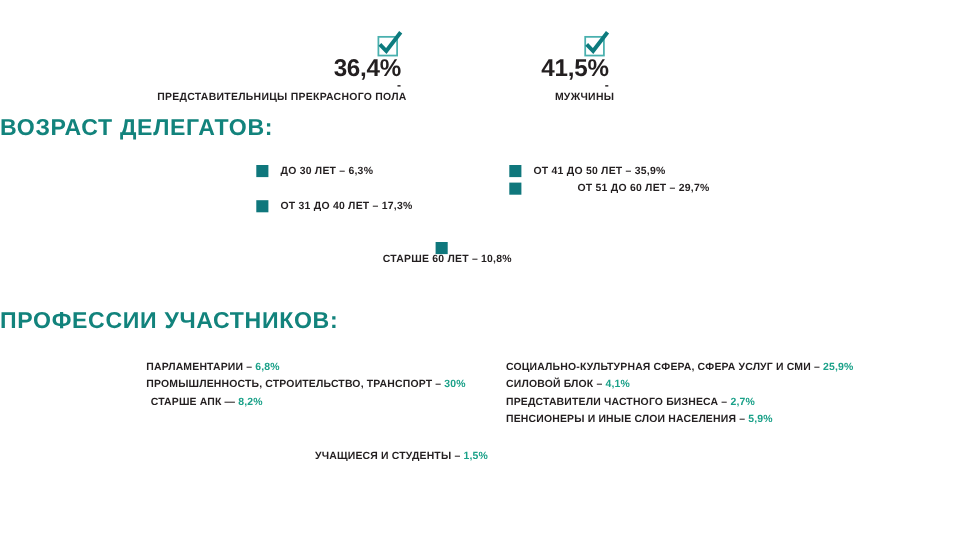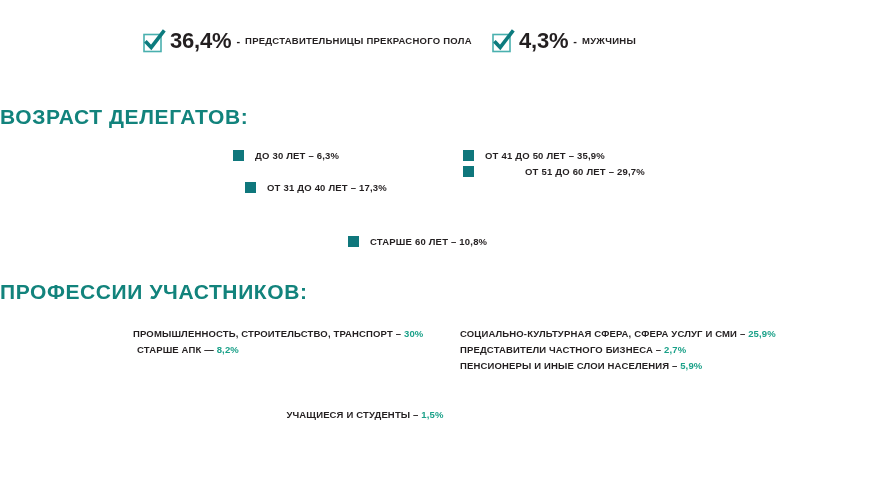--- a/index.html
+++ b/index.html
@@ -27,22 +27,23 @@
   .gender-row {
     position: absolute;
     top: 30px;
     left: 0;
     width: 870px;
     height: 42px;
   }
   .gender-item {
     position: absolute;
     display: flex;
-    align-items: center;
+    align-items: flex-end;
     white-space: nowrap;
+    flex-direction: column;
   }
   .gender-item.left  { left: 143px; top: 0; }
   .gender-item.right { left: 492px; top: 0; }
 
   .checkbox-icon {
     position: relative;
     width: 21px;
     height: 21px;
     flex: 0 0 auto;
     margin-right: 6px;
@@ -107,24 +108,24 @@
     margin-right: 11px;
   }
   .age-text {
     font-size: 9.5px;
     font-weight: 700;
     letter-spacing: 0.2px;
     color: #231f20;
     line-height: 1;
   }
   .age-c0 { left: 233px; top: 4px; }
-  .age-c1 { left: 245px; top: 36px; }
+  .age-c1 { left: 233px; top: 36px; }
   .age-c2 { left: 463px; top: 4px; text-align: right; }
   .age-c3 { left: 463px; top: 20px; gap: 40px; }
-  .age-c4 { left: 348px; top: 90px; }
+  .age-c4 { left: 348px; top: 74px; flex-direction: column; }
 
   
   .prof-block {
     position: absolute;
     top: 326px;
     left: 0;
     width: 870px;
     height: 100px;
   }
   .prof-col {
@@ -174,21 +175,21 @@
       <span class="gender-label">ПРЕДСТАВИТЕЛЬНИЦЫ ПРЕКРАСНОГО ПОЛА</span>
     </div>
 
     <div class="gender-item right">
       <span class="checkbox-icon">
         <svg width="21" height="21" viewBox="0 0 21 21" aria-hidden="true">
           <rect x="1" y="3.5" width="17" height="17" fill="#ffffff" stroke="#49b0ae" stroke-width="1.6"></rect>
           <path d="M3.6 11.6 L8.2 16.4 L20.2 0.8" fill="none" stroke="#0d7b7e" stroke-width="3.6" stroke-linecap="square" stroke-linejoin="miter"></path>
         </svg>
       </span>
-      <span class="gender-pct">4,3%</span>
+      <span class="gender-pct">41,5%</span>
       <span class="gender-dash">-</span>
       <span class="gender-label">МУЖЧИНЫ</span>
     </div>
 
   </div>
 
   <div class="section-heading" id="heading-age">ВОЗРАСТ ДЕЛЕГАТОВ:</div>
 
   <div class="age-block">
 
@@ -217,36 +218,44 @@
       <span class="age-text">СТАРШЕ 60 ЛЕТ  – 10,8%</span>
     </div>
 
   </div>
 
   <div class="section-heading" id="heading-prof">ПРОФЕССИИ УЧАСТНИКОВ:</div>
 
   <div class="prof-block">
 
     <div class="prof-col left">
+      <div class="prof-line">
+        <span>ПАРЛАМЕНТАРИИ –</span>
+        <span class="val">6,8%</span>
+      </div>
       <div class="prof-line">
         <span>ПРОМЫШЛЕННОСТЬ, СТРОИТЕЛЬСТВО, ТРАНСПОРТ –</span>
         <span class="val">30%</span>
       </div>
       <div class="prof-line indent">
         <span>СТАРШЕ АПК —</span>
         <span class="val">8,2%</span>
       </div>
     </div>
 
     <div class="prof-col right">
       <div class="prof-line">
         <span>СОЦИАЛЬНО-КУЛЬТУРНАЯ СФЕРА, СФЕРА УСЛУГ И СМИ –</span>
         <span class="val">25,9%</span>
       </div>
       <div class="prof-line">
+        <span>СИЛОВОЙ БЛОК –</span>
+        <span class="val">4,1%</span>
+      </div>
+      <div class="prof-line">
         <span>ПРЕДСТАВИТЕЛИ ЧАСТНОГО БИЗНЕСА –</span>
         <span class="val">2,7%</span>
       </div>
       <div class="prof-line">
         <span>ПЕНСИОНЕРЫ И ИНЫЕ СЛОИ НАСЕЛЕНИЯ –</span>
         <span class="val">5,9%</span>
       </div>
     </div>
 
     <div class="prof-center">

